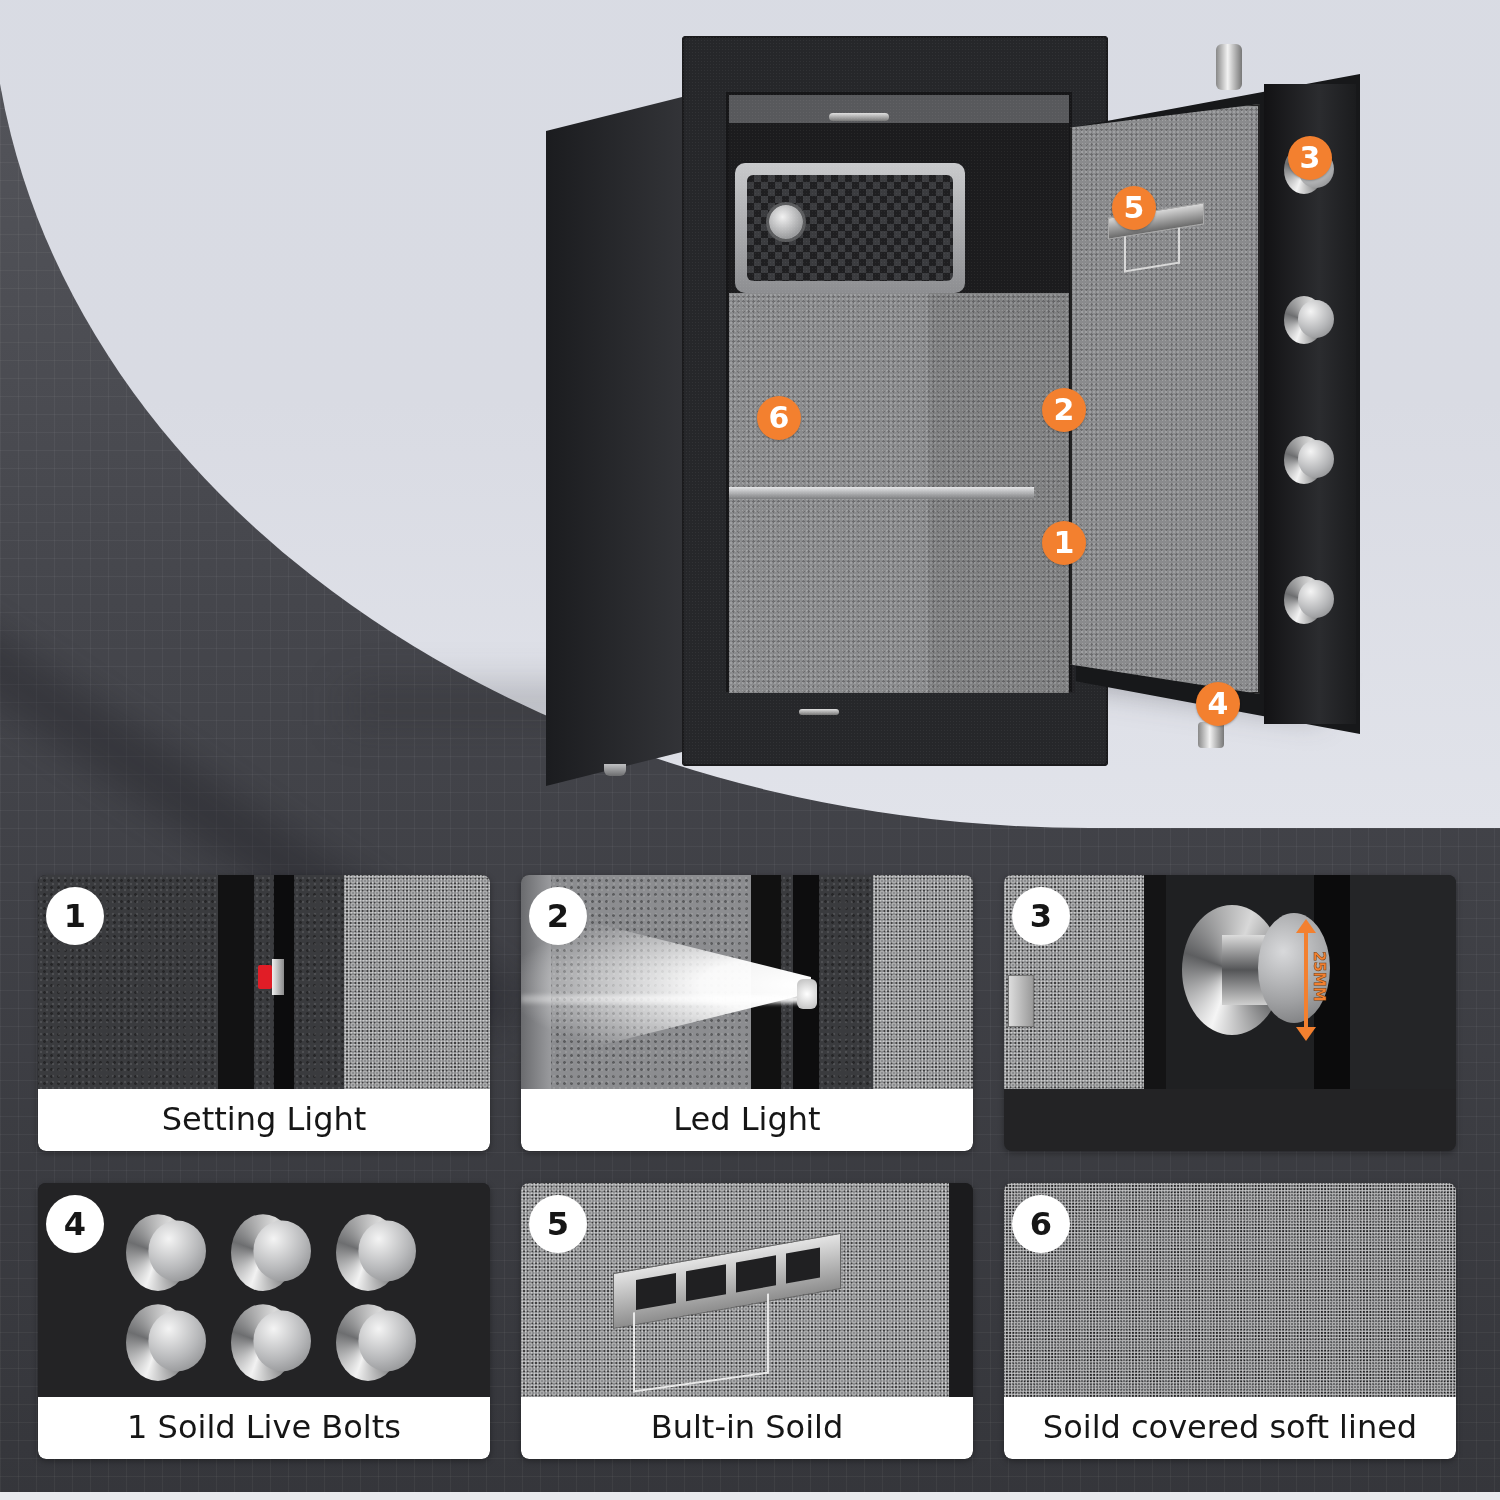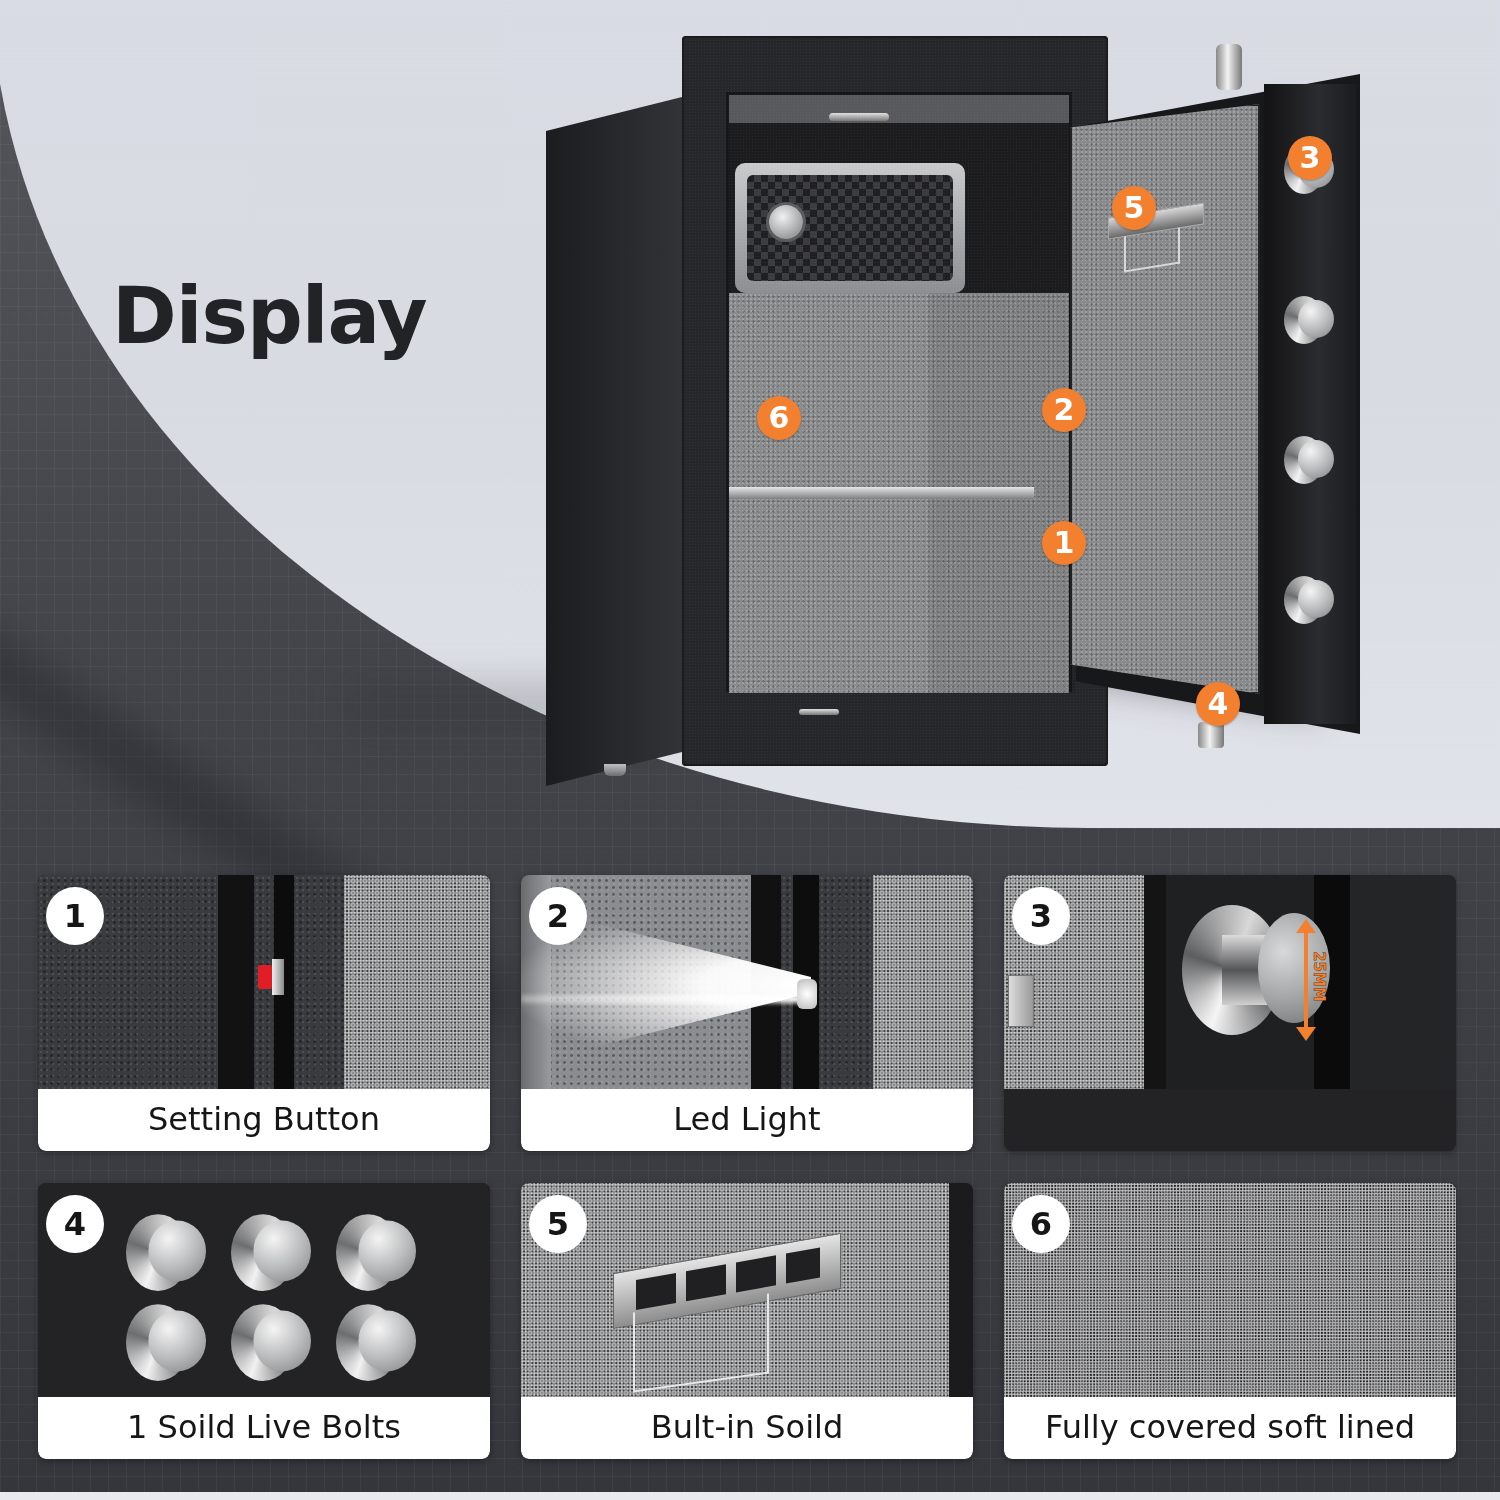--- a/index.html
+++ b/index.html
@@ -236,21 +236,20 @@
 
 <div class="bg-dark"></div>
 <div class="bg-streak"></div>
 <div class="bottom-strip"></div>
 
 <div class="hero-panel-cut">
   <div class="hero-panel-shape"></div>
 </div>
 
 <div class="title">
-  <span class="l2">Display</span>
 </div>
 
 <div class="safe">
   <div class="safe-shadow"></div>
   <div class="safe-shadow2"></div>
   <div class="safe-side2"></div>
   <div class="foot" style="left:58px; top:728px;"></div>
   <div class="foot" style="left:332px; top:708px;"></div>
 
   <div class="safe-front">
@@ -310,21 +309,21 @@
     <div class="abs tex-metal" style="left:0; top:0; width:180px; height:214px;"></div>
     <div class="abs" style="left:180px; top:0; width:36px; height:214px; background:#121213;"></div>
     <div class="abs tex-metal" style="left:216px; top:0; width:20px; height:214px;"></div>
     <div class="abs" style="left:236px; top:0; width:20px; height:214px; background:#0c0c0d;"></div>
     <div class="abs tex-metal" style="left:256px; top:0; width:50px; height:214px;"></div>
     <div class="abs tex-felt" style="left:306px; top:0; width:146px; height:214px;"></div>
     <div class="abs" style="left:220px; top:90px; width:14px; height:24px; border-radius:2px; background:#e11d26;"></div>
     <div class="abs" style="left:234px; top:84px; width:12px; height:36px; background:linear-gradient(90deg,#f0f0f0,#8a8a8a);"></div>
   </div>
   <div class="card-num">1</div>
-  <div class="card-caption">Setting Button</div>
+  <div class="card-caption">Setting Light</div>
 </div>
 
 <div class="card" style="left:521px; top:875px;">
   <div class="card-media">
     <div class="abs" style="left:0; top:0; width:30px; height:214px; background:linear-gradient(90deg,#6a6b6e,#9a9b9e);"></div>
     <div class="abs tex-metal" style="left:30px; top:0; width:230px; height:214px; background-color:#8c8d90;"></div>
     <div class="abs" style="left:230px; top:0; width:30px; height:214px; background:#111;"></div>
     <div class="abs tex-metal" style="left:260px; top:0; width:12px; height:214px;"></div>
     <div class="abs" style="left:272px; top:0; width:26px; height:214px; background:#0d0d0e;"></div>
     <div class="abs tex-metal" style="left:298px; top:0; width:54px; height:214px;"></div>
@@ -401,14 +400,14 @@
     </div>
     <div class="abs" style="left:112px; top:120px; width:136px; height:80px; border:2px solid #e8e8e8; border-top:none; transform:skewY(-8deg);"></div>
   </div>
   <div class="card-num">5</div>
   <div class="card-caption">Bult-in Soild</div>
 </div>
 
 <div class="card" style="left:1004px; top:1183px;">
   <div class="card-media tex-felt-dark"></div>
   <div class="card-num">6</div>
-  <div class="card-caption">Fully covered soft lined</div>
+  <div class="card-caption">Soild covered soft lined</div>
 </div>
 
 </body></html>

